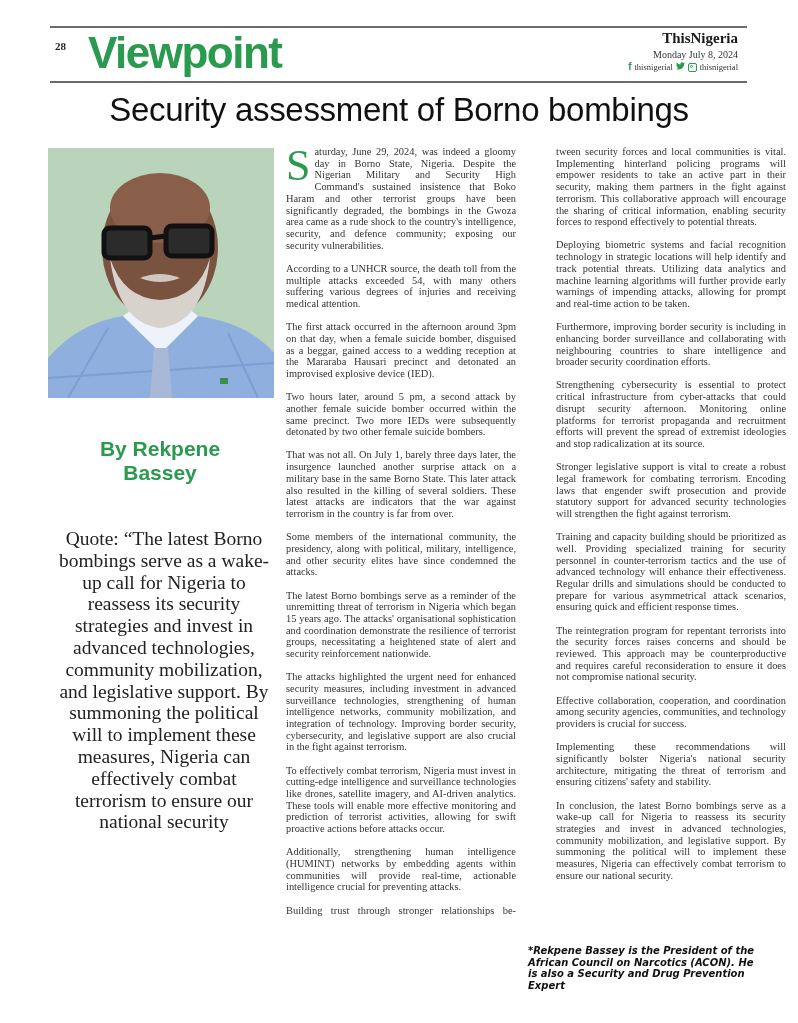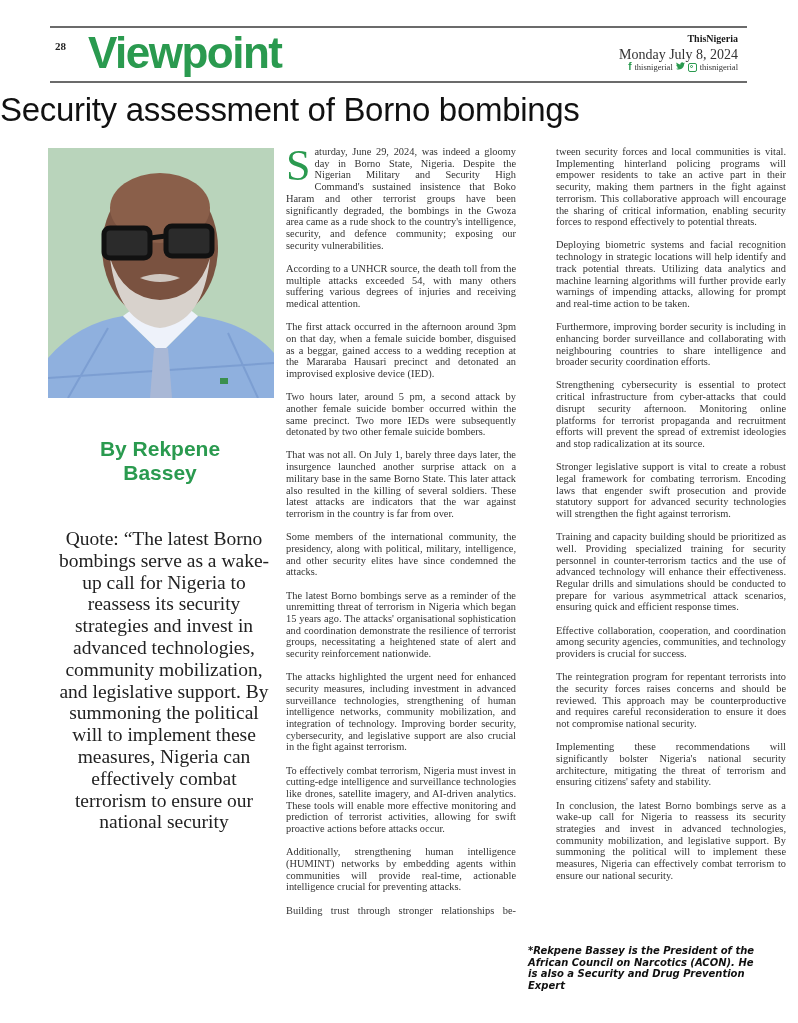--- a/index.html
+++ b/index.html
@@ -6,28 +6,28 @@
     body { width: 798px; height: 1023px; position: relative; overflow: hidden; font-family: "Liberation Serif", serif; color: #2a2a2a; }
 
     .rule { position: absolute; left: 50px; width: 697px; height: 2px; background: #6b6b6b; }
     .rule.top { top: 26px; }
     .rule.bottom { top: 81px; }
 
     .page-num { position: absolute; left: 55px; top: 40px; font-size: 11px; font-weight: bold; font-family: "Liberation Serif", serif; color: #222; }
     .section-title { position: absolute; left: 88px; top: 27px; font-family: "Liberation Sans", sans-serif; font-weight: bold; font-size: 44px; letter-spacing: -1.5px; color: #2a9a4f; line-height: 52px; }
 
     .masthead { position: absolute; right: 60px; top: 30px; text-align: right; }
-    .masthead .paper { font-family: "Liberation Serif", serif; font-weight: bold; font-size: 10px; color: #1a1a1a; line-height: 17px; }
-    .masthead .date { font-family: "Liberation Serif", serif; font-size: 14px; color: #333; line-height: 13px; margin-top: 1px; }
+    .masthead .paper { font-family: "Liberation Serif", serif; font-weight: bold; font-size: 15px; color: #1a1a1a; line-height: 17px; }
+    .masthead .date { font-family: "Liberation Serif", serif; font-size: 10px; color: #333; line-height: 13px; margin-top: 1px; }
     .masthead .social { font-family: "Liberation Serif", serif; font-size: 8.5px; color: #333; line-height: 12px; display: flex; justify-content: flex-end; align-items: center; gap: 3px; }
     .social .ic { color: #2a9a4f; font-weight: bold; font-family: "Liberation Sans", sans-serif; font-size: 10px; }
     .social .ig { display: inline-block; width: 7px; height: 7px; border: 1px solid #2a9a4f; border-radius: 2px; position: relative; }
     .social .ig::after { content: ""; position: absolute; left: 1.5px; top: 1.5px; width: 3px; height: 3px; border: 1px solid #2a9a4f; border-radius: 50%; box-sizing: border-box; }
 
-    .headline { position: absolute; left: 0; width: 798px; top: 88px; text-align: left; font-family: "Liberation Sans", sans-serif; font-weight: normal; font-size: 33px; color: #111; letter-spacing: -0.3px; line-height: 44px; }
+    .headline { position: absolute; left: 0; width: 798px; top: 88px; text-align: center; font-family: "Liberation Sans", sans-serif; font-weight: normal; font-size: 33px; color: #111; letter-spacing: -0.3px; line-height: 44px; }
 
     .photo { position: absolute; left: 48px; top: 148px; width: 226px; height: 250px; background: #b9d4bb; overflow: hidden; }
 
     .byline { position: absolute; left: 40px; width: 240px; top: 437px; text-align: center; font-family: "Liberation Sans", sans-serif; font-weight: bold; color: #2a9a4f; font-size: 21px; line-height: 24px; }
 
     .pullquote { position: absolute; left: 56px; width: 216px; top: 528px; text-align: center; font-family: "Liberation Serif", serif; font-size: 19.5px; line-height: 21.8px; color: #222; }
 
     .col { position: absolute; top: 146px; width: 230px; font-family: "Liberation Serif", serif; font-size: 10.4px; line-height: 11.7px; text-align: justify; hyphens: auto; color: #333; }
     .col.c1 { left: 286px; }
     .col.c2 { left: 556px; }
@@ -110,19 +110,19 @@
   <p style="text-align-last: justify;">Building trust through stronger relationships be-</p>
 </div>
 
 <div class="col c2">
   <p>tween security forces and local communities is vital. Implementing hinterland policing programs will empower residents to take an active part in their security, making them partners in the fight against terrorism. This collaborative approach will encourage the sharing of critical information, enabling security forces to respond effectively to potential threats.</p>
   <p>Deploying biometric systems and facial recognition technology in strategic locations will help identify and track potential threats. Utilizing data analytics and machine learning algorithms will further provide early warnings of impending attacks, allowing for prompt and real-time action to be taken.</p>
   <p>Furthermore, improving border security is including in enhancing border surveillance and collaborating with neighbouring countries to share intelligence and broader security coordination efforts.</p>
   <p>Strengthening cybersecurity is essential to protect critical infrastructure from cyber-attacks that could disrupt security afternoon. Monitoring online platforms for terrorist propaganda and recruitment efforts will prevent the spread of extremist ideologies and stop radicalization at its source.</p>
   <p>Stronger legislative support is vital to create a robust legal framework for combating terrorism. Encoding laws that engender swift prosecution and provide statutory support for advanced security technologies will strengthen the fight against terrorism.</p>
   <p>Training and capacity building should be prioritized as well. Providing specialized training for security personnel in counter-terrorism tactics and the use of advanced technology will enhance their effectiveness. Regular drills and simulations should be conducted to prepare for various asymmetrical attack scenarios, ensuring quick and efficient response times.</p>
+  <p>The reintegration program for repentant terrorists into the security forces raises concerns and should be reviewed. This approach may be counterproductive and requires careful reconsideration to ensure it does not compromise national security.</p>
   <p>Effective collaboration, cooperation, and coordination among security agencies, communities, and technology providers is crucial for success.</p>
-  <p>The reintegration program for repentant terrorists into the security forces raises concerns and should be reviewed. This approach may be counterproductive and requires careful reconsideration to ensure it does not compromise national security.</p>
   <p>Implementing these recommendations will significantly bolster Nigeria's national security architecture, mitigating the threat of terrorism and ensuring citizens' safety and stability.</p>
   <p>In conclusion, the latest Borno bombings serve as a wake-up call for Nigeria to reassess its security strategies and invest in advanced technologies, community mobilization, and legislative support. By summoning the political will to implement these measures, Nigeria can effectively combat terrorism to ensure our national security.</p>
 </div>
 
 <div class="bio">*Rekpene Bassey is the President of the African Council on Narcotics (ACON). He is also a Security and Drug Prevention Expert</div>
 
 </body></html>

